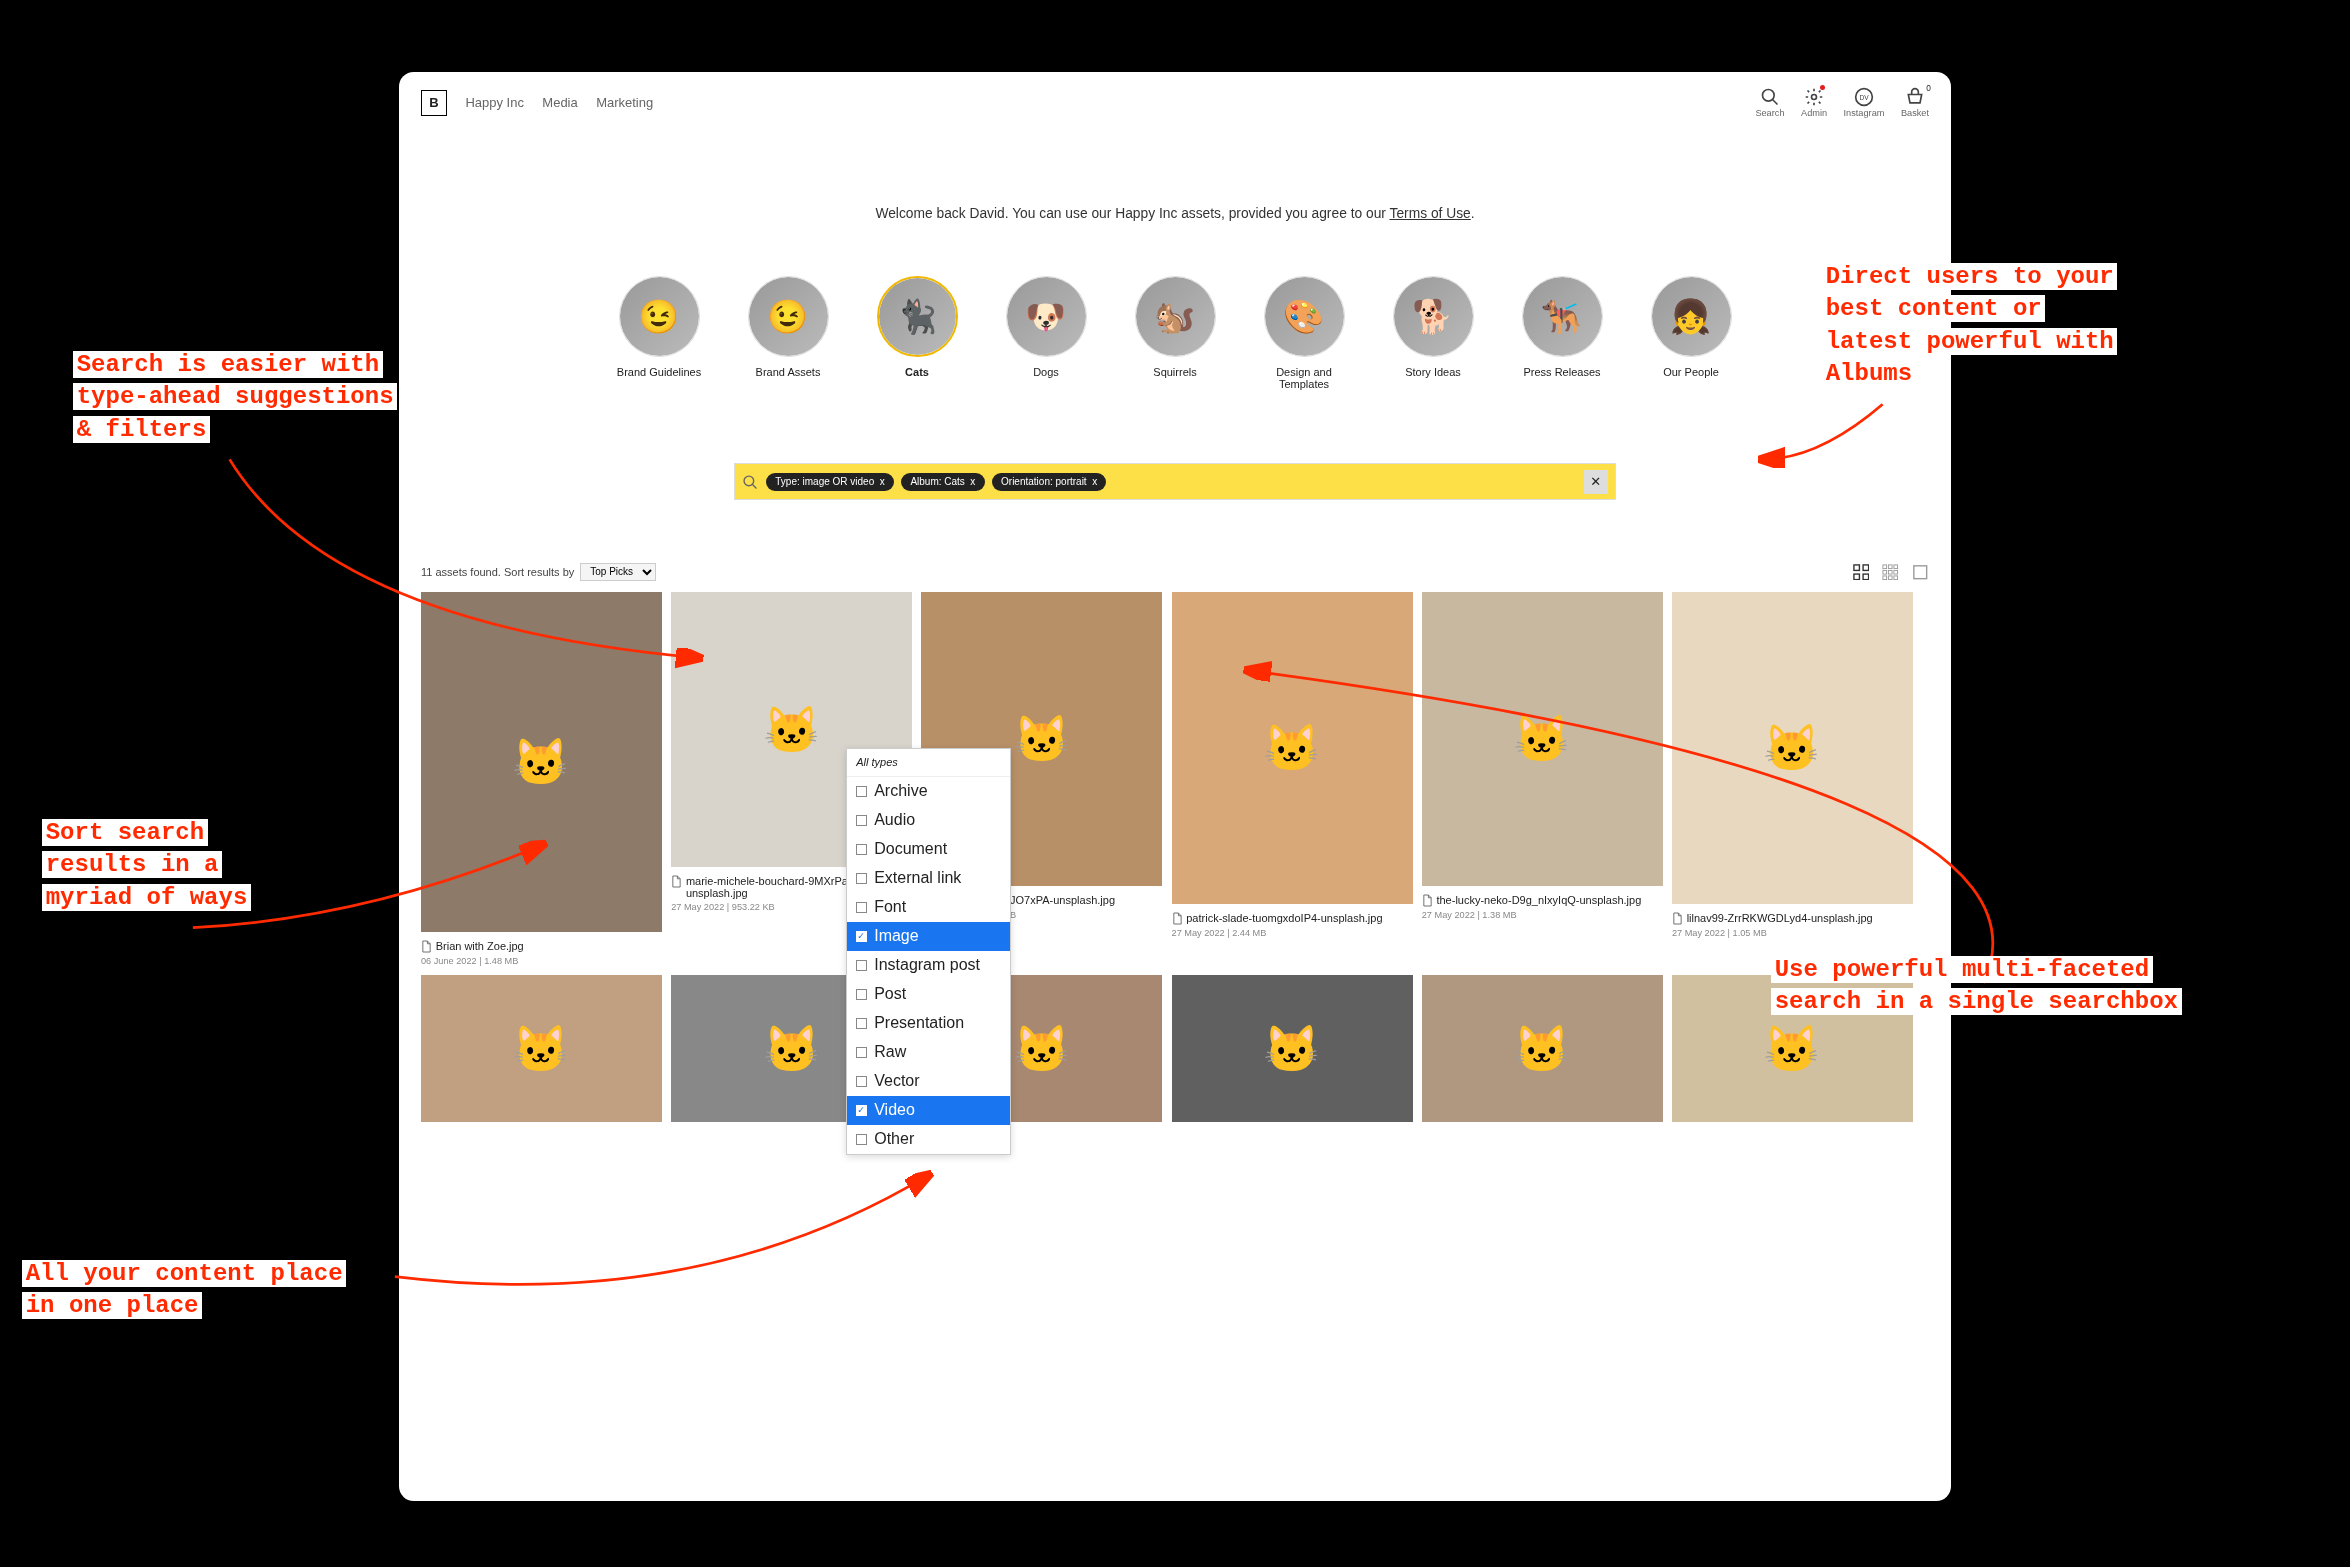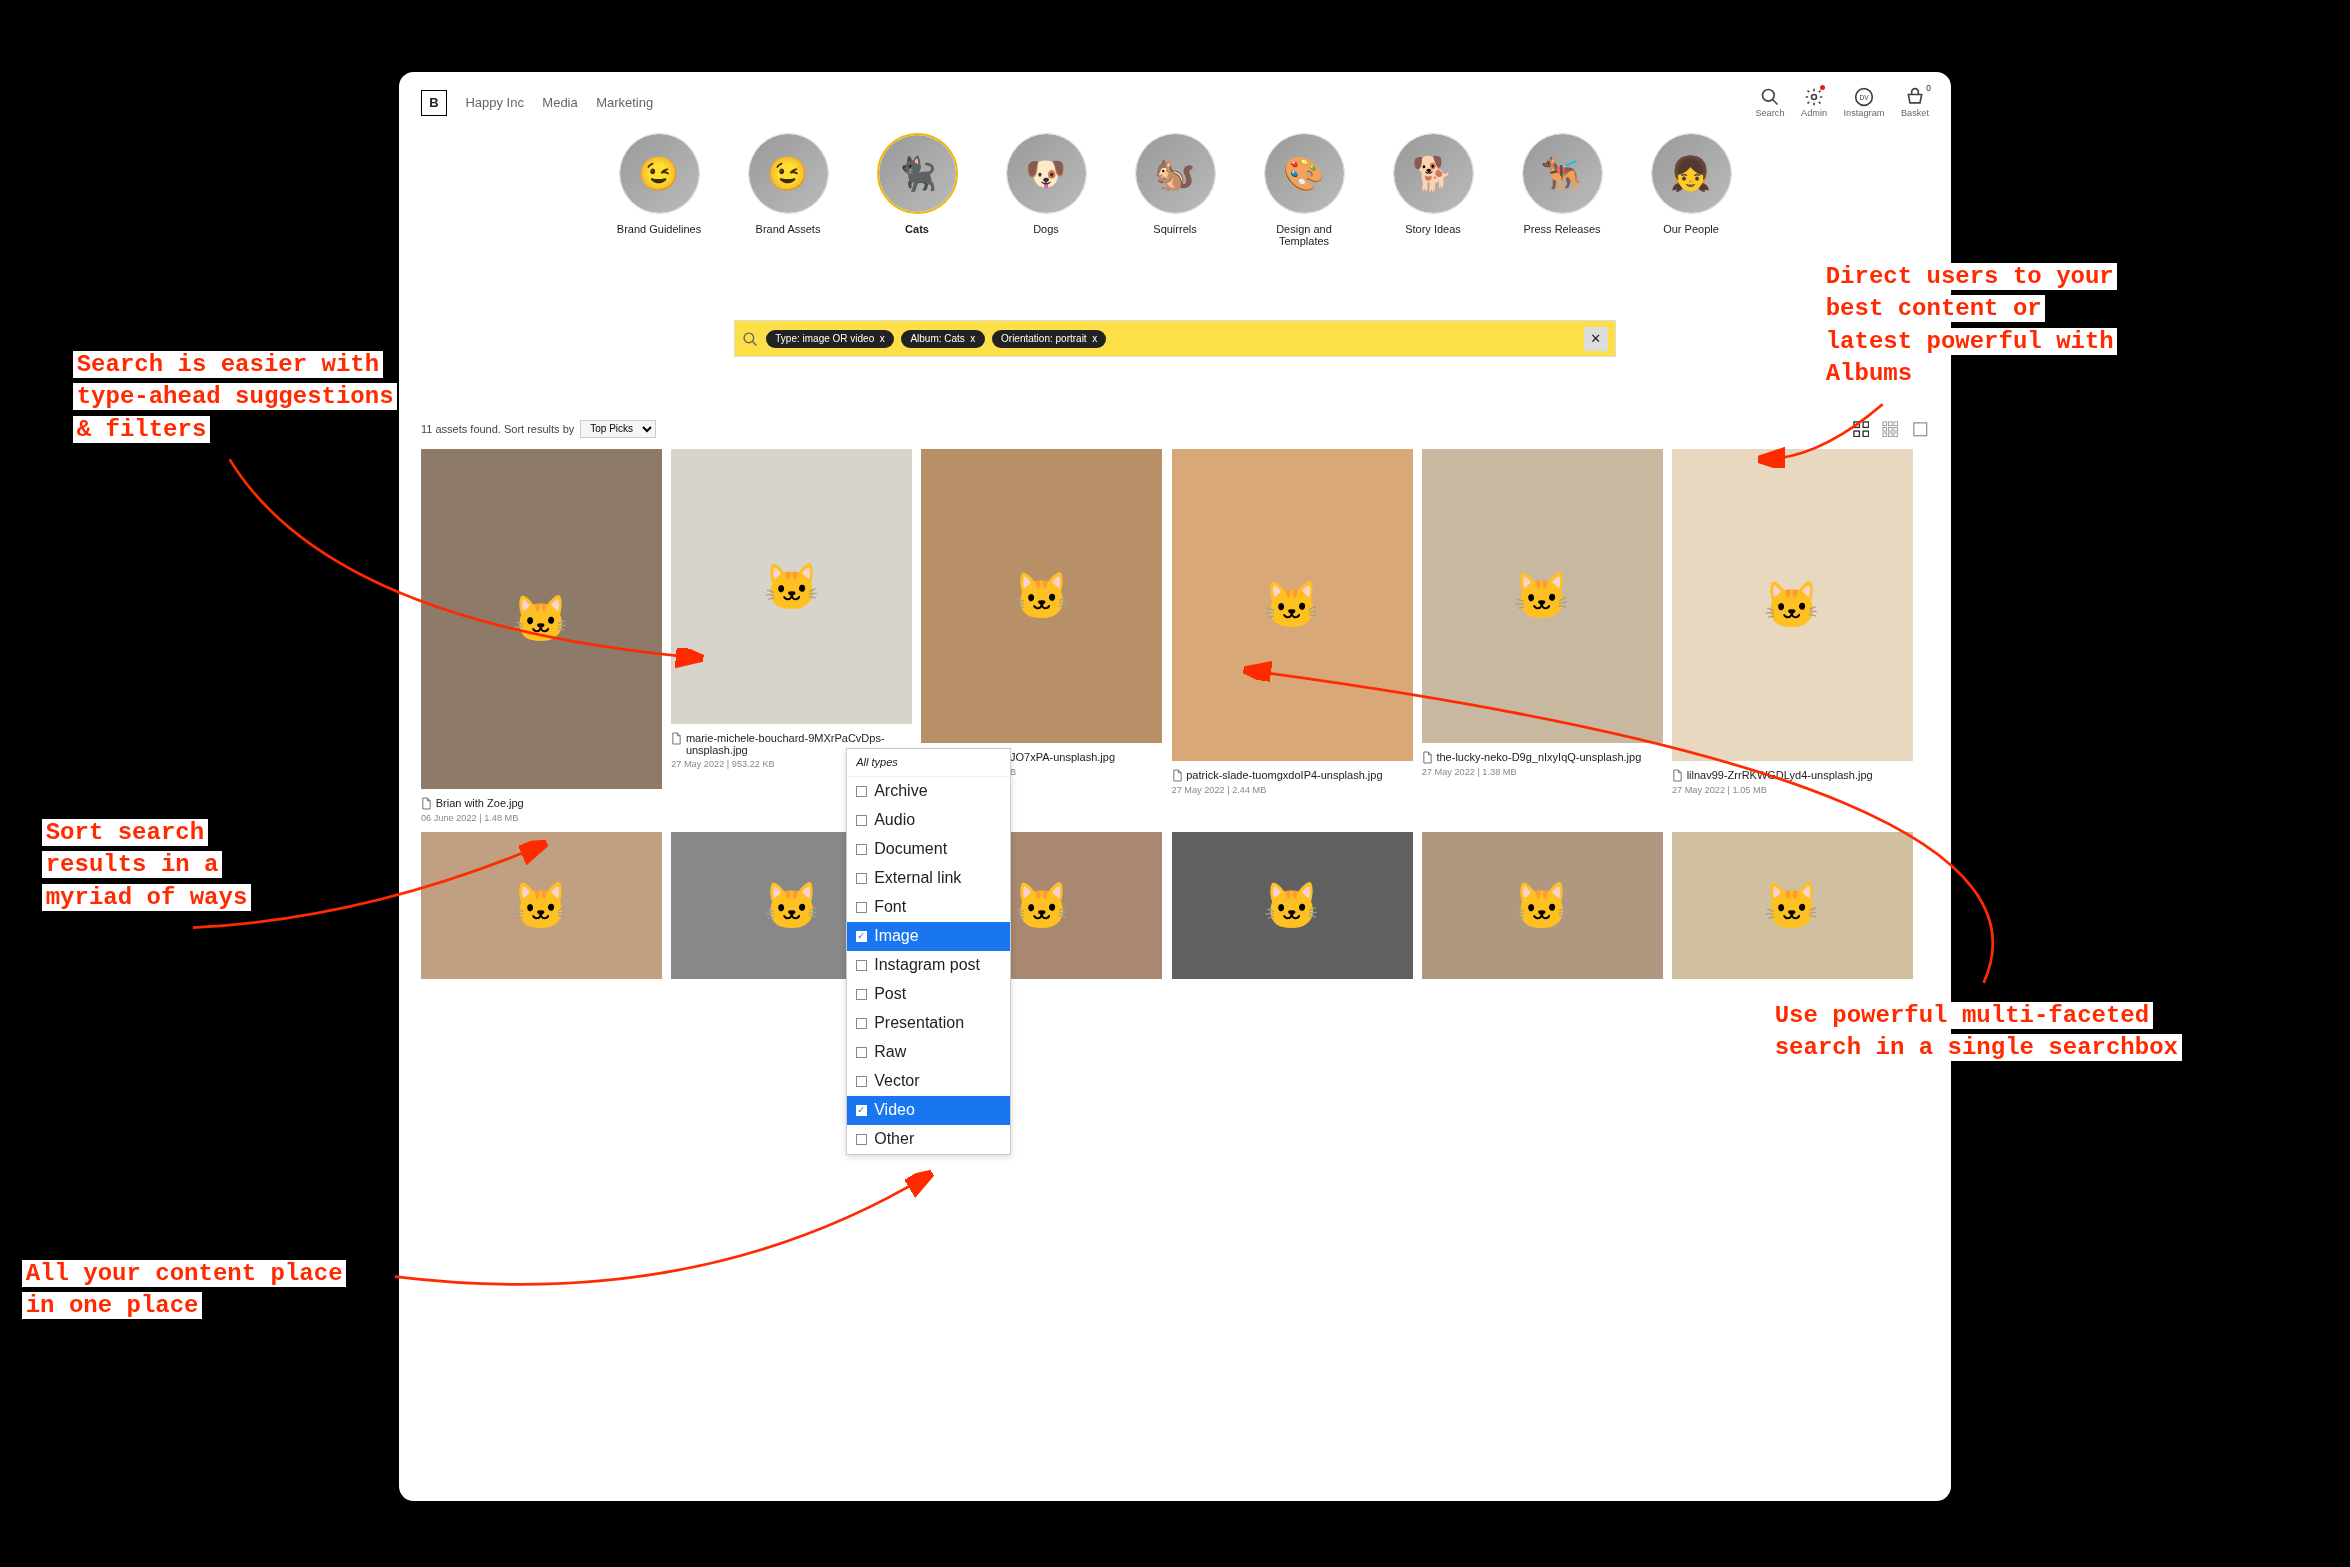--- a/index.html
+++ b/index.html
@@ -95,20 +95,23 @@
         <span class="badge-num">0</span>
         <svg viewBox="0 0 24 24" fill="none" stroke="#444" stroke-width="2">
             <path d="M4 9h16l-2 10H6z"></path>
             <path d="M8 9V6a4 4 0 018 0v3"></path>
           </svg>
         <span class="header-icon-label">Basket</span>
       </div>
     </div>
   </div>
 
+  <div class="welcome">
+    <span>Welcome back David. You can use our Happy Inc assets, provided you agree to our </span><a href="#">Terms of Use</a><span>.</span>
+  </div>
 
   <div class="albums" id="albums-row">
       <div class="album">
         <div class="album-circle ">
           <div class="album-img">😉</div>
         </div>
         <div class="album-label ">Brand Guidelines</div>
       </div>
       <div class="album">
         <div class="album-circle ">
@@ -359,21 +362,21 @@
     <div class="dd-item">
       <span class="checkbox"></span>
       <span>Other</span>
     </div>
   </div>
 
 <div class="anno" style="left:73px; top:349px;" id="anno1"><span>Search is easier with</span><br><span>type-ahead suggestions</span><br><span>&amp; filters</span><br></div>
 <div class="anno" style="left:1822px; top:261px;" id="anno2"><span>Direct users to your</span><br><span>best content or</span><br><span>latest powerful with</span><br><span>Albums</span><br></div>
 <div class="anno" style="left:42px; top:817px;" id="anno3"><span>Sort search</span><br><span>results in a</span><br><span>myriad of ways</span><br></div>
 <div class="anno" style="left:22px; top:1258px;" id="anno4"><span>All your content place</span><br><span>in one place</span><br></div>
-<div class="anno" style="left:1771px; top:1000px;" id="anno5"><span>Use powerful multi-faceted</span><br><span>search in a single searchbox</span><br></div>
+<div class="anno" style="left:1771px; top:954px;" id="anno5"><span>Use powerful multi-faceted</span><br><span>search in a single searchbox</span><br></div>
 
 <svg class="arrow" style="left:0;top:0;" width="2351" height="1568" viewBox="0 0 2560 1707">
   <defs>
       <marker id="ah" markerWidth="10" markerHeight="10" refX="8" refY="3" orient="auto">
         <path d="M0,0 L9,3 L0,6 z" class="arrow-head"></path>
       </marker>
     </defs>
 
   <path d="M 250 500 Q 360 680, 760 716" marker-end="url(#ah)"></path>
 

